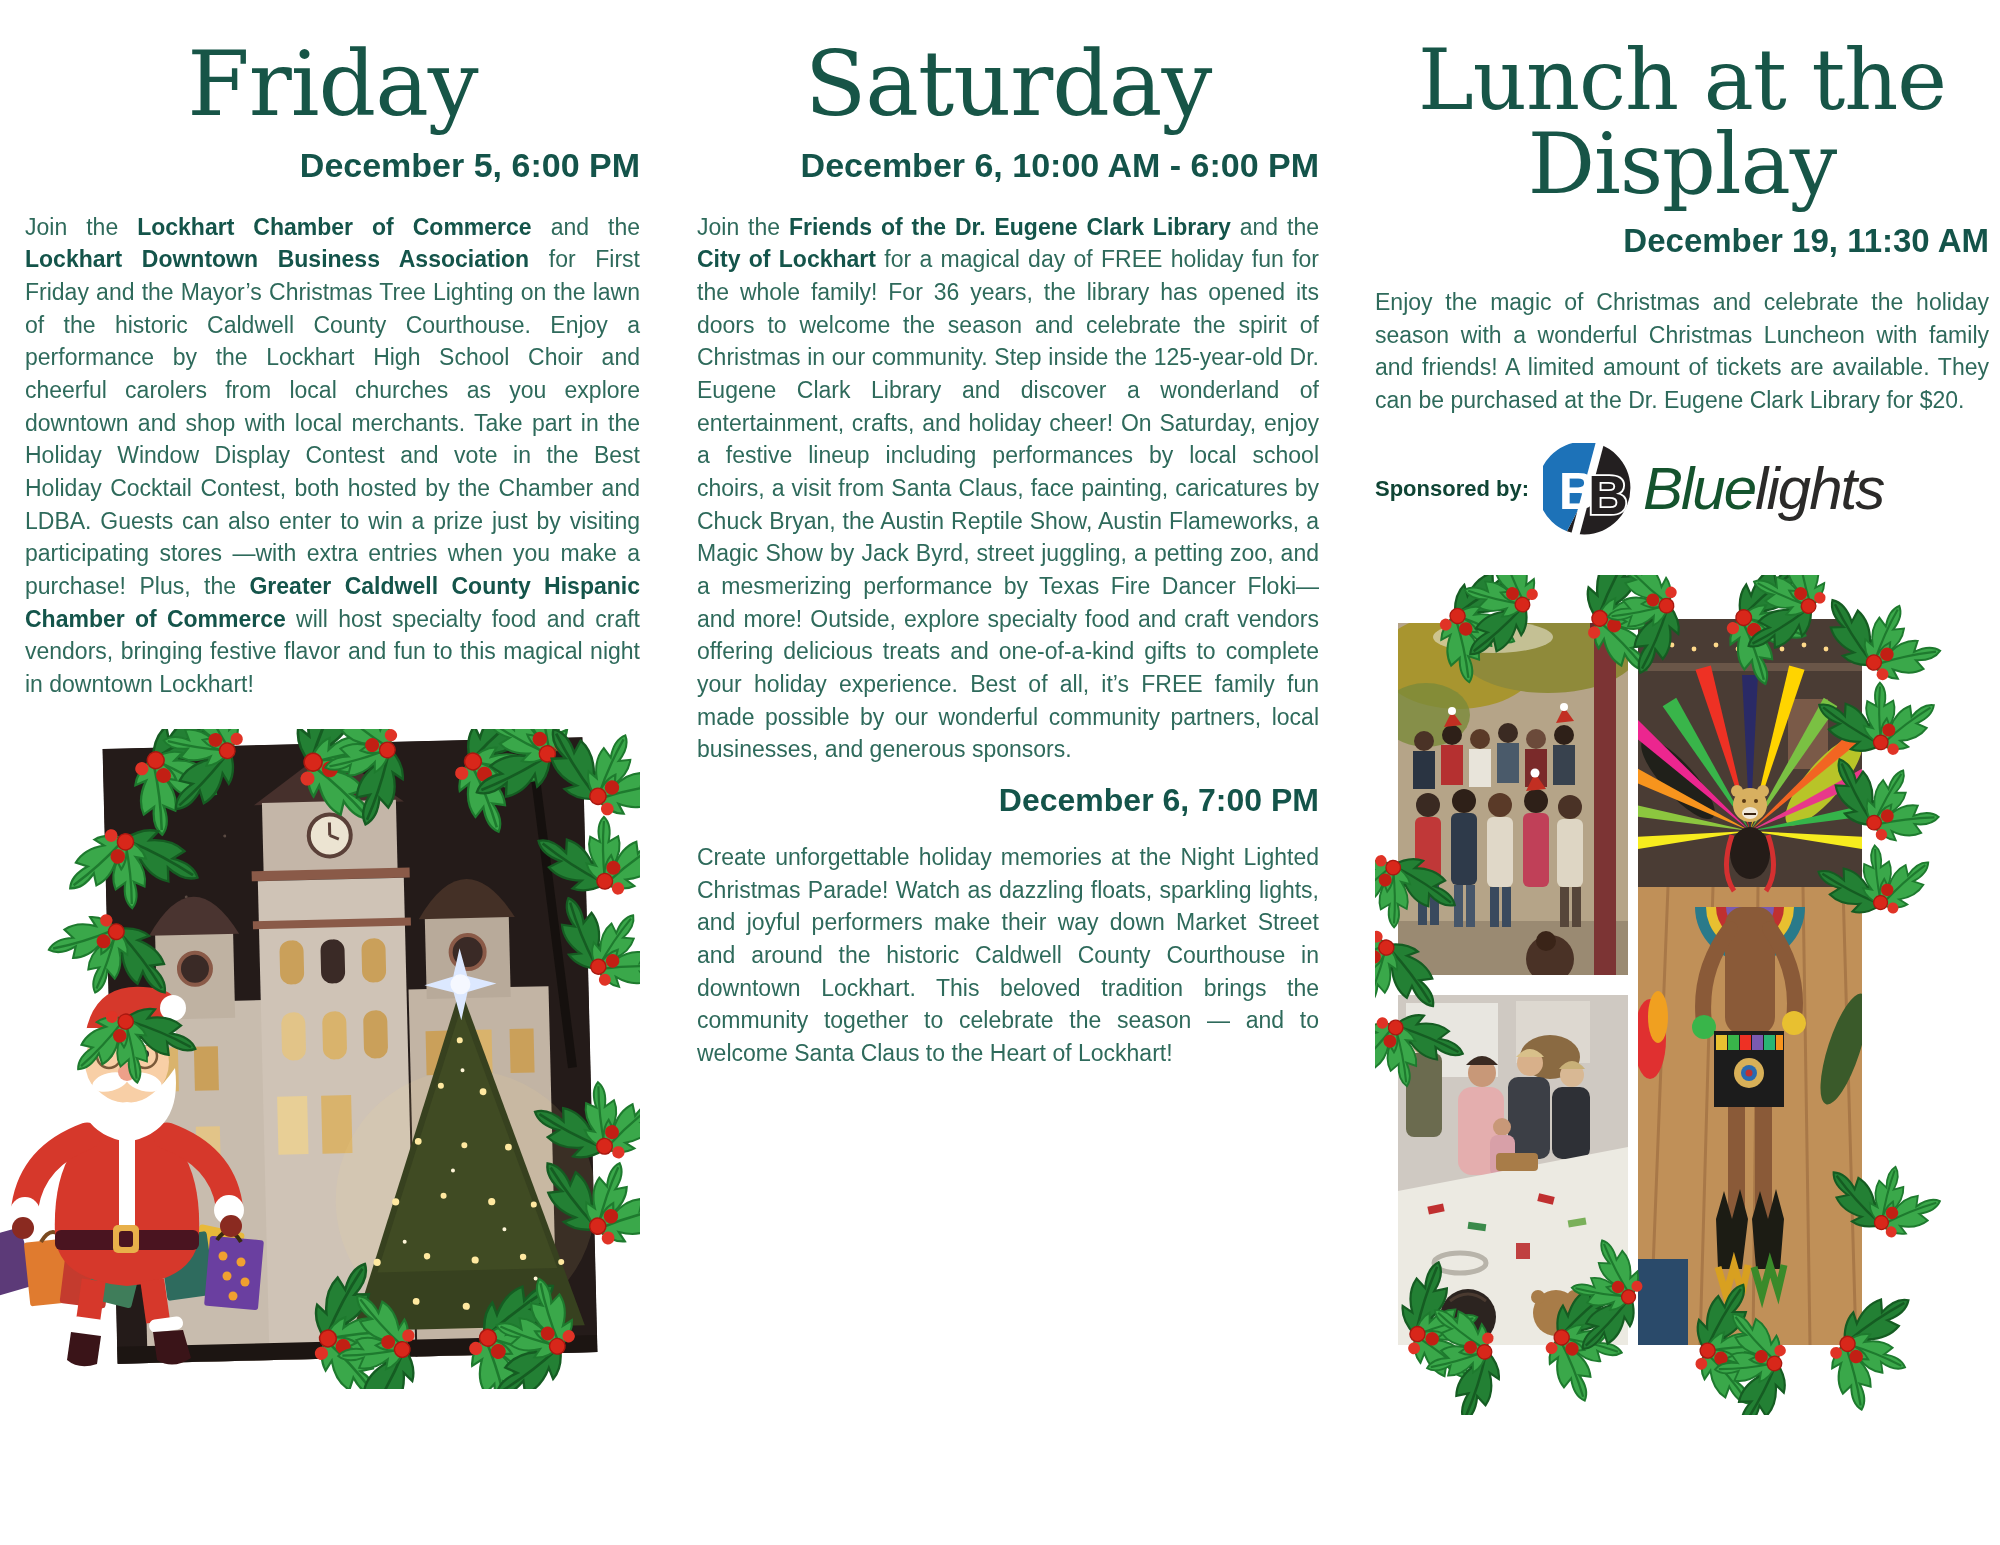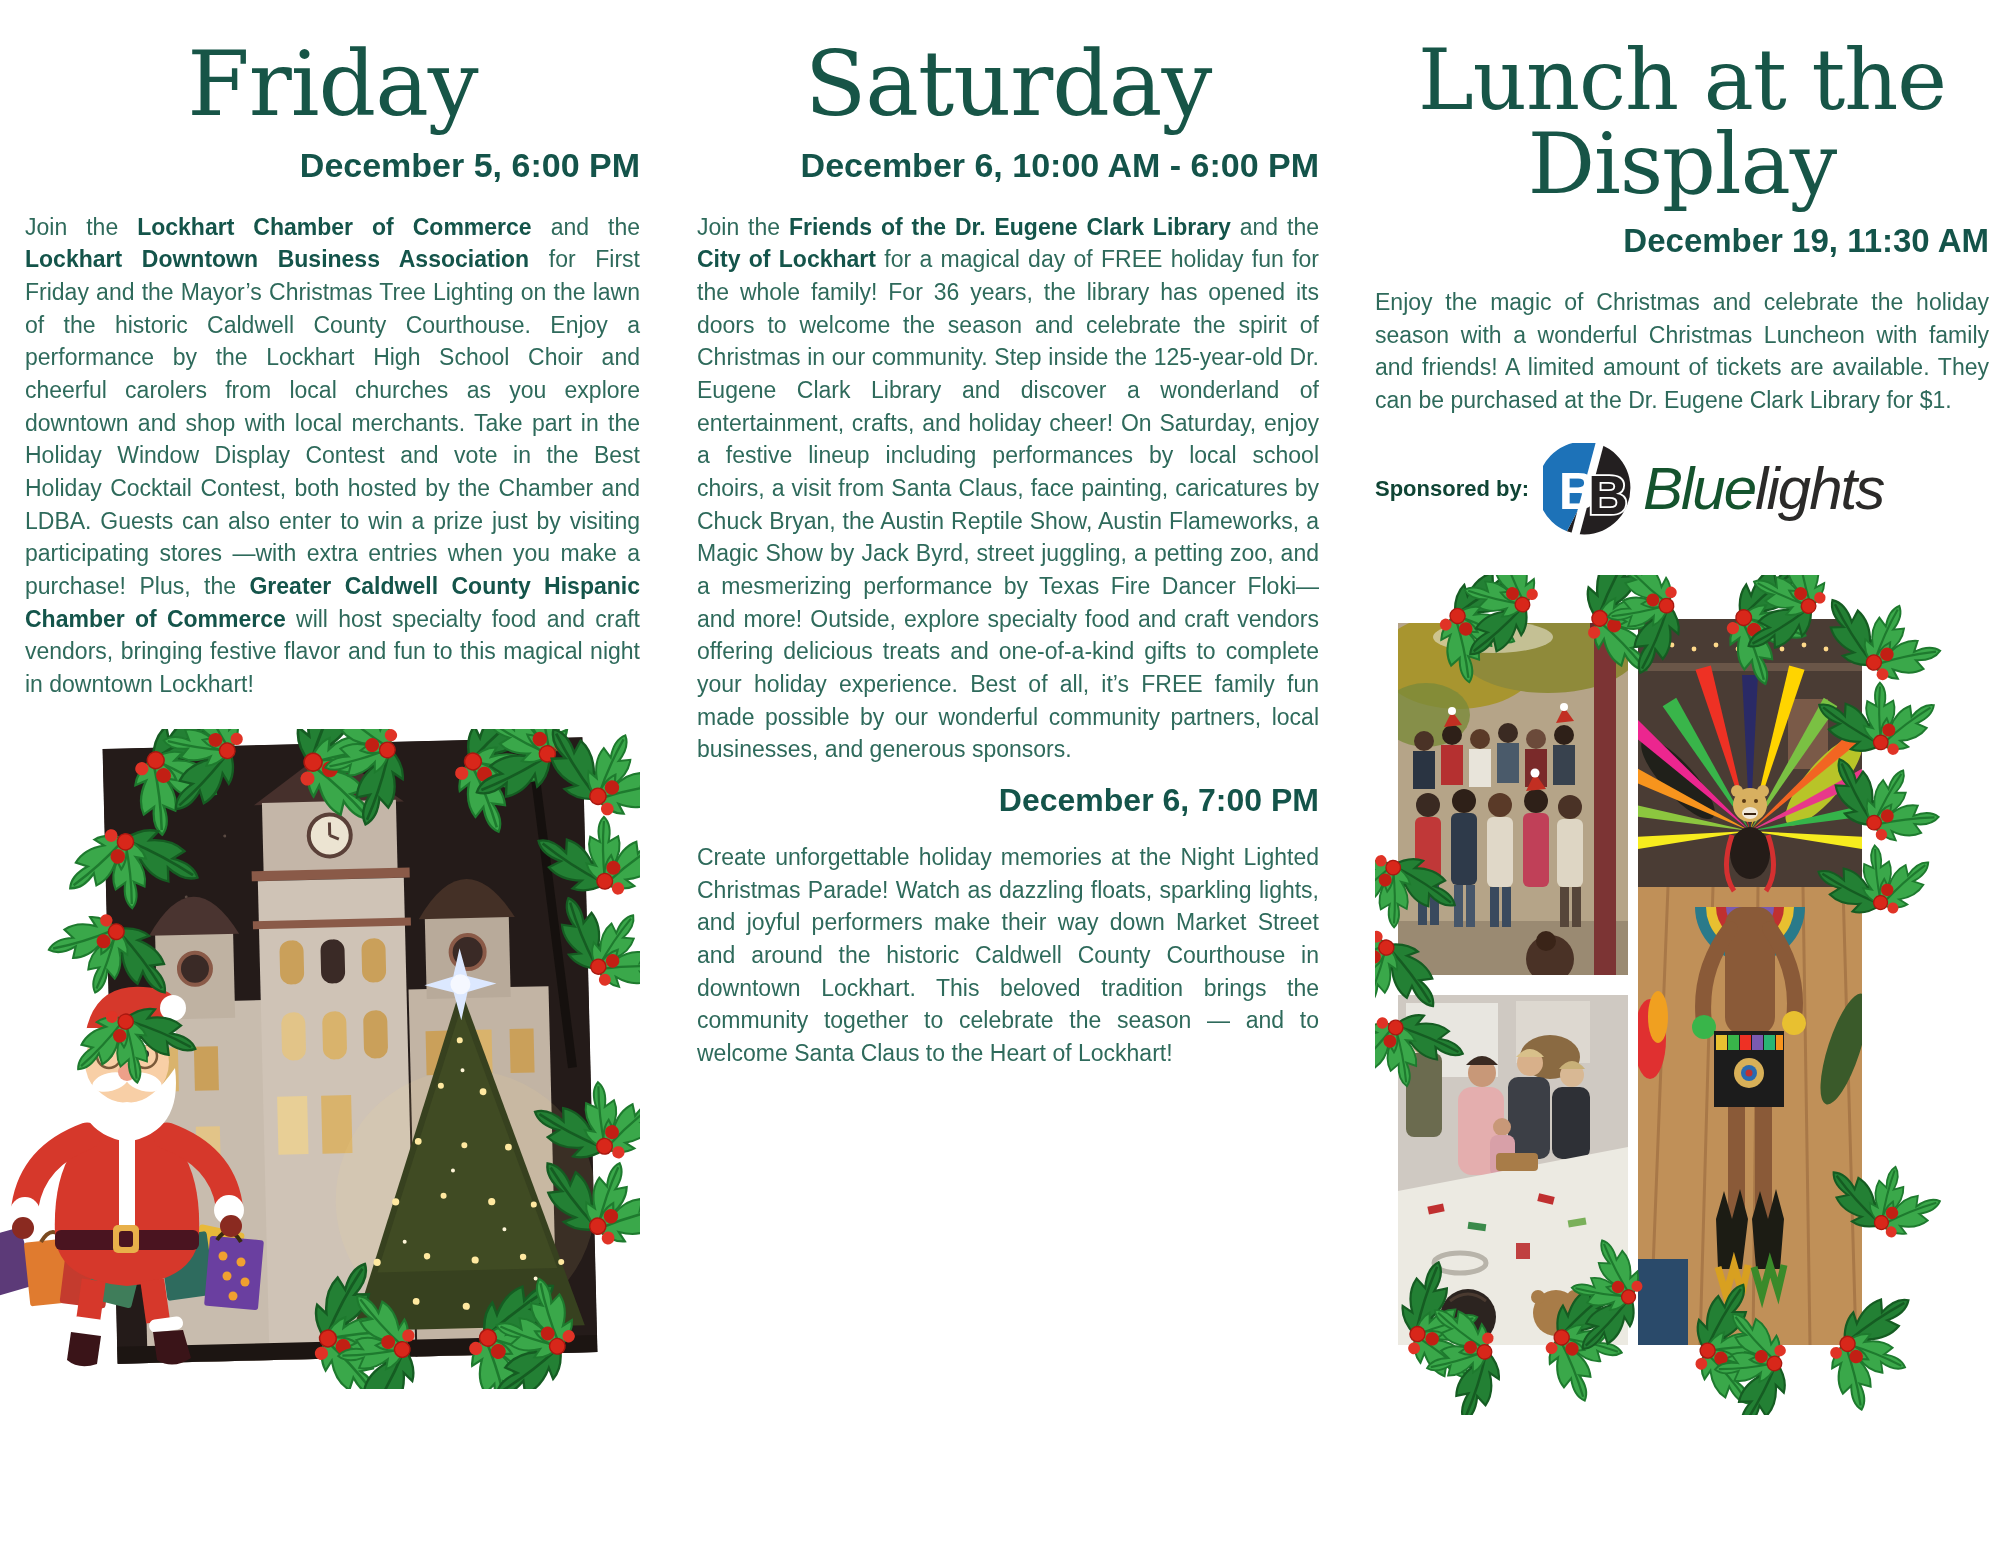--- a/index.html
+++ b/index.html
@@ -241,21 +241,21 @@
     <h2 class="sub sub-sm">December 6, 7:00 PM</h2>
     <p class="body" style="margin-top:22px"><span>Create unforgettable holiday memories at the Night Lighted Christmas Parade! Watch as dazzling floats, sparkling lights, and joyful performers make their way down Market Street and around the historic Caldwell County Courthouse in downtown Lockhart. This beloved tradition brings the community together to celebrate the season — and to welcome Santa Claus to the Heart of Lockhart!</span></p>
   </section>
 
   <section class="col col3">
     <h1 class="display title-lunch">
       <span>Lunch at the</span><br>
       <span>Display</span>
     </h1>
     <h2 class="sub" style="font-size:33px">December 19, 11:30 AM</h2>
-    <p class="body"><span>Enjoy the magic of Christmas and celebrate the holiday season with a wonderful Christmas Luncheon with family and friends! A limited amount of tickets are available. They can be purchased at the Dr. Eugene Clark Library for $1.</span></p>
+    <p class="body"><span>Enjoy the magic of Christmas and celebrate the holiday season with a wonderful Christmas Luncheon with family and friends! A limited amount of tickets are available. They can be purchased at the Dr. Eugene Clark Library for $20.</span></p>
 
     <div class="sponsor-row">
       <span class="sponsor-label">Sponsored by:</span>
       <svg class="sponsor-mark" viewBox="0 0 100 100">
         <path d="M50,50 L63,2 A49,49 0 1 1 26,96 Z" fill="#231f20"></path>
         <path d="M50,50 L63,2 A49,49 0 1 0 26,96 Z" fill="#1d72b8"></path>
         <rect x="44" y="-8" width="9" height="116" fill="#ffffff" transform="rotate(15 50 50)"></rect>
         <text x="17" y="72" font-family="Liberation Sans,sans-serif" font-size="56" font-weight="bold" fill="#ffffff">B</text>
         <text x="49" y="77" font-family="Liberation Sans,sans-serif" font-size="60" font-weight="bold" fill="#231f20" stroke="#ffffff" stroke-width="4" paint-order="stroke">B</text>
       </svg>

